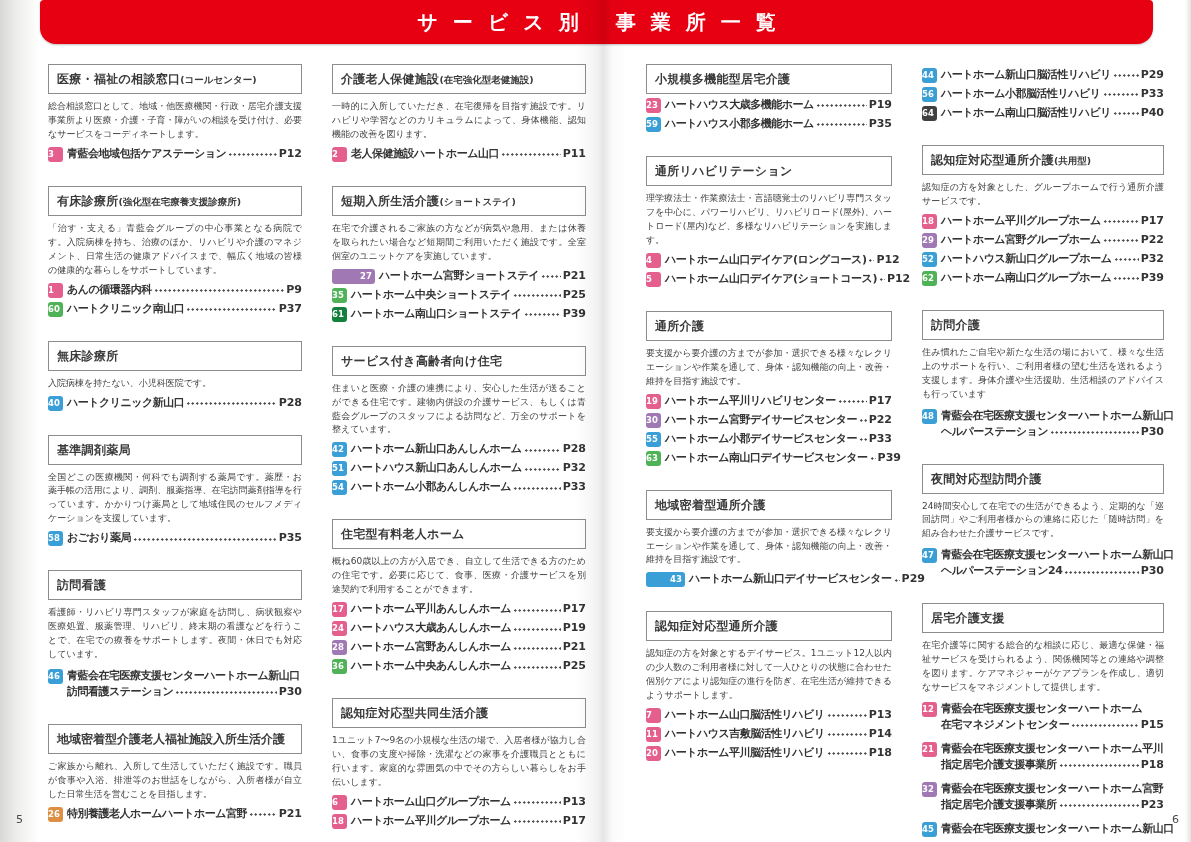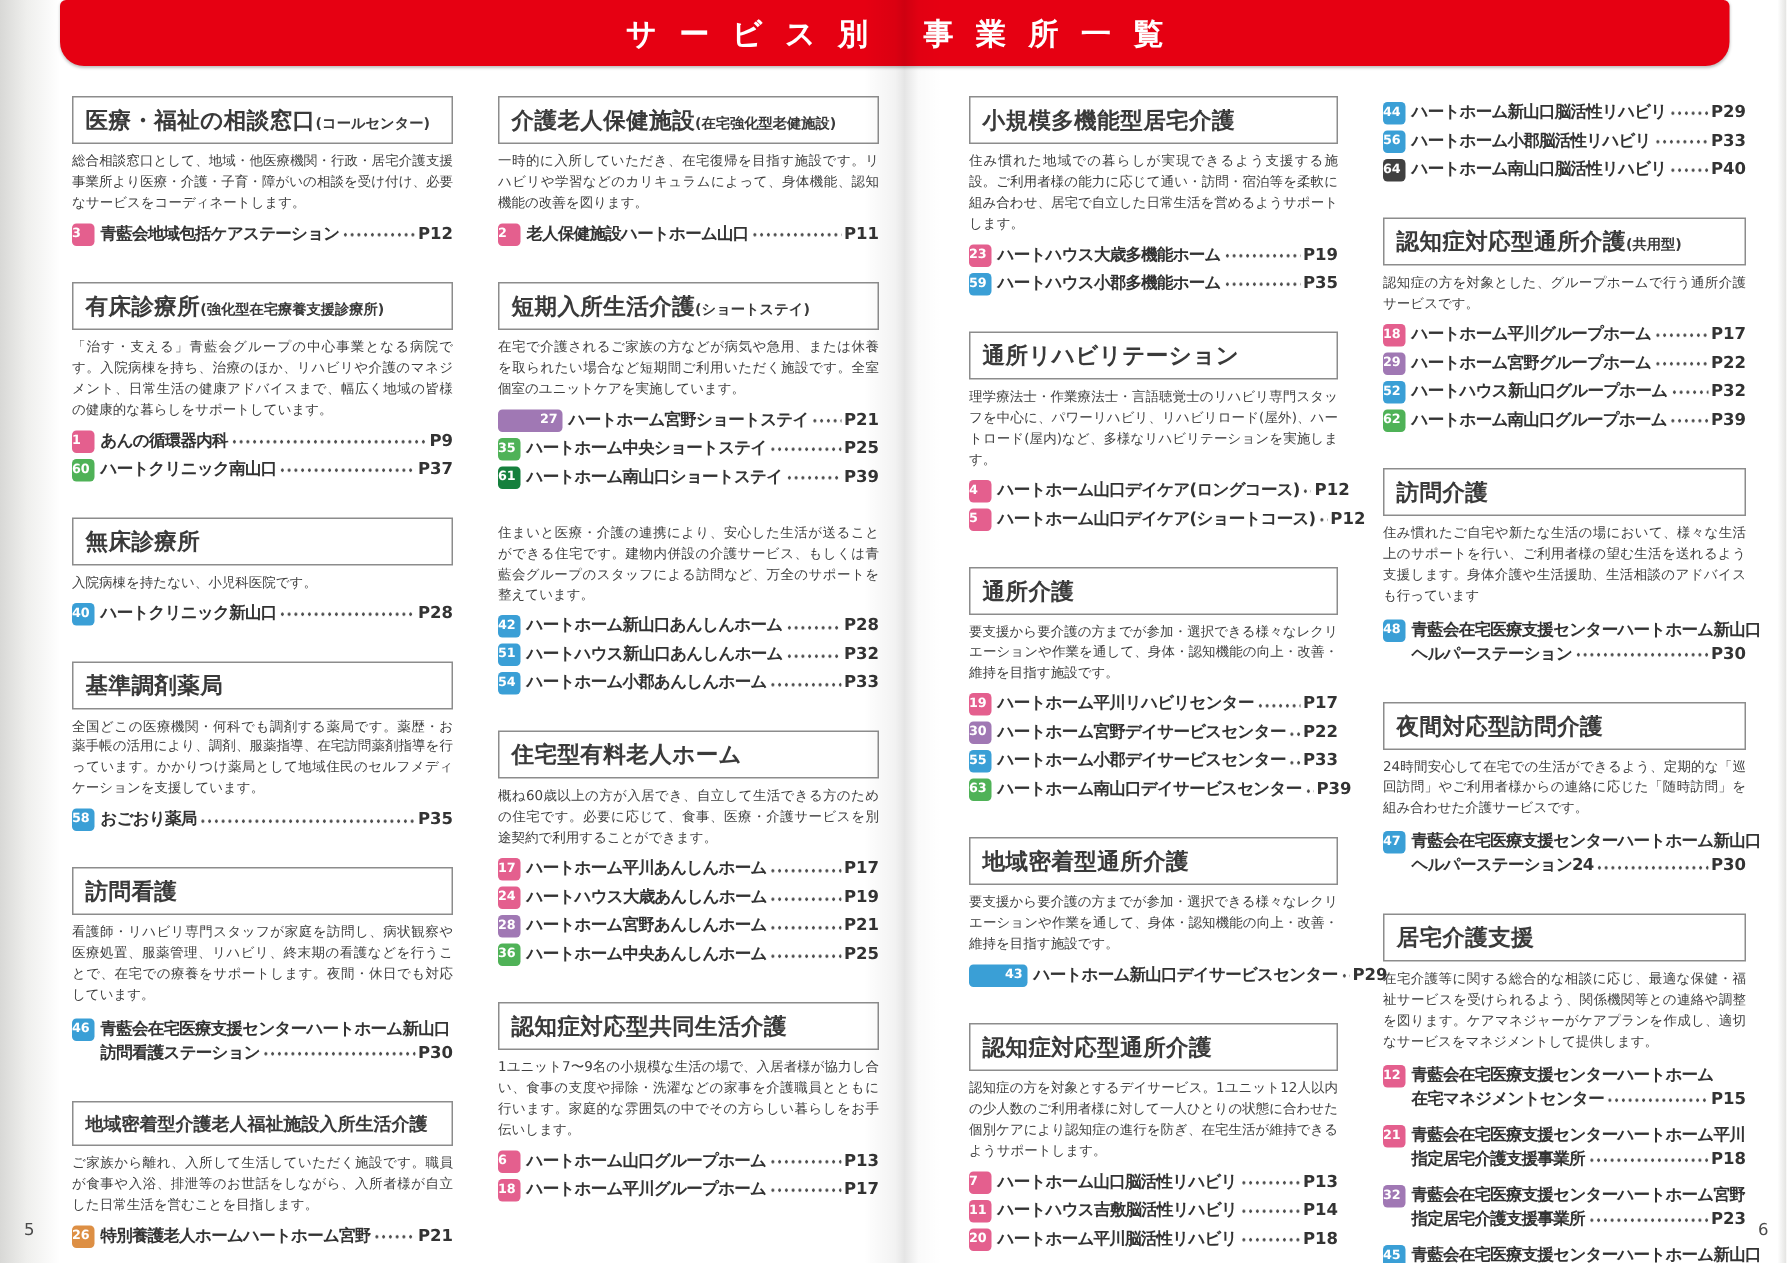--- a/index.html
+++ b/index.html
@@ -32,21 +32,21 @@
   .col.c0{width:254px;}
   .col.c1{width:254px;margin-left:30px;}
   .col.c2{width:246px;margin-left:60px;}
   .col.c3{width:242px;margin-left:30px;}
 
   section.svc{margin-bottom:24px;}
   .hd{
     border:1px solid #8c8c8c;background:#fff;
     padding:6px 6px 5px 8px;display:flex;align-items:baseline;white-space:nowrap;overflow:hidden;
   }
-  .hd .ttl{font-weight:bold;color:#3a3a3a;font-size:15px;letter-spacing:0.3px;}
+  .hd .ttl{font-weight:bold;color:#3a3a3a;font-size:12px;letter-spacing:0.3px;}
   .hd .ttl.sm{font-size:12px;letter-spacing:0;}
   .hd .prn{font-weight:bold;color:#3a3a3a;font-size:9.5px;}
 
   .desc{
     font-size:9px;color:#404040;line-height:1.55;margin:6px 0 4px 0;
     text-align:justify;font-weight:500;
   }
 
   .entry{display:flex;align-items:flex-start;margin-top:3px;}
   .entry.two{margin-top:6px;margin-bottom:8px;}
@@ -240,20 +240,23 @@
           <div class="ebody">
             <div class="l2">
               <span class="nm">ハートホーム南山口ショートステイ</span>
               <span class="leader"></span>
               <span class="pref">P39</span>
             </div>
           </div>
         </div>
       </section>
       <section class="svc">
+        <div class="hd">
+          <span class="ttl">サービス付き高齢者向け住宅</span>
+        </div>
         <p class="desc">住まいと医療・介護の連携により、安心した生活が送ることができる住宅です。建物内併設の介護サービス、もしくは青藍会グループのスタッフによる訪問など、万全のサポートを整えています。</p>
         <div class="entry">
           <span class="badge" style="background: rgb(58, 159, 214);">42</span>
           <div class="ebody">
             <div class="l2">
               <span class="nm">ハートホーム新山口あんしんホーム</span>
               <span class="leader"></span>
               <span class="pref">P28</span>
             </div>
           </div>
@@ -350,21 +353,20 @@
             </div>
           </div>
         </div>
       </section>
     </div>
     <div class="col c2">
       <section class="svc">
         <div class="hd">
           <span class="ttl">小規模多機能型居宅介護</span>
         </div>
-        <p class="desc">住み慣れた地域での暮らしが実現できるよう支援する施設。ご利用者様の能力に応じて通い・訪問・宿泊等を柔軟に組み合わせ、居宅で自立した日常生活を営めるようサポートします。</p>
         <div class="entry">
           <span class="badge" style="background: rgb(228, 95, 142);">23</span>
           <div class="ebody">
             <div class="l2">
               <span class="nm">ハートハウス大歳多機能ホーム</span>
               <span class="leader"></span>
               <span class="pref">P19</span>
             </div>
           </div>
         </div>

